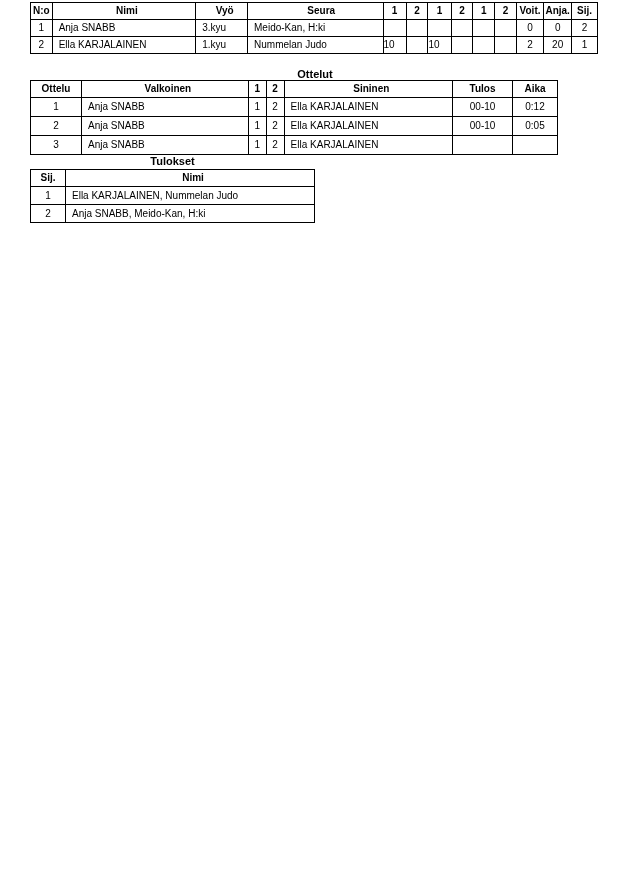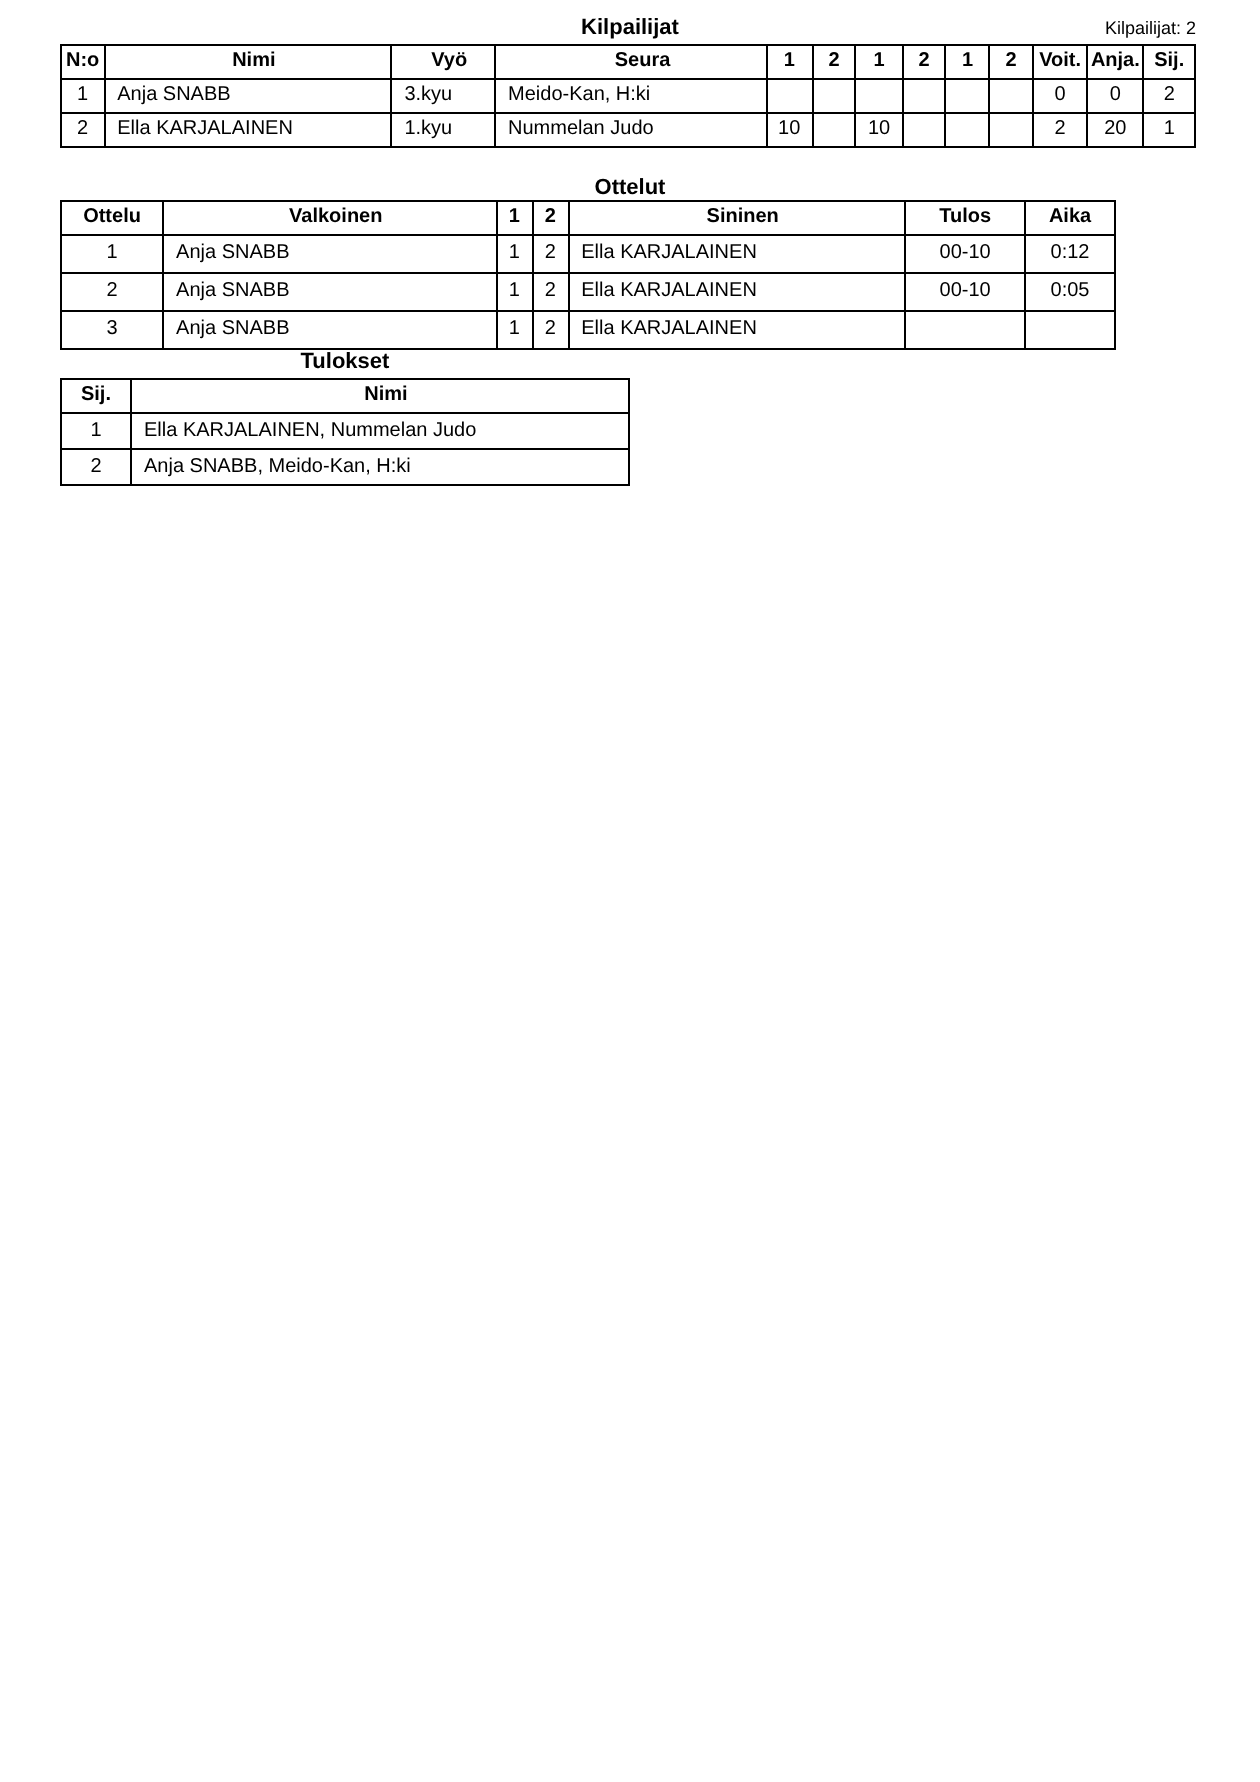--- a/index.html
+++ b/index.html
@@ -66,21 +66,21 @@
     text-align: center;
     font-size: 10px;
   }
   .tbl-competitors td {
     font-size: 10px;
   }
   .c-no { width: 22px; text-align: center; }
   .c-name { width: 160px; padding-left: 6px; }
   .c-belt { width: 52px; padding-left: 6px; }
   .c-club { width: 150px; padding-left: 6px; }
-  .c-m { width: 26px; text-align: center; }
+  .c-m { width: 26px; }
   .c-win { width: 28px; text-align: center; }
   .c-pts { width: 28px; text-align: center; }
   .c-rank { width: 28px; text-align: center; }
   .th-name { text-align: center !important; }
   .th-belt { text-align: center !important; }
   .th-club { text-align: center !important; padding-left: 12px; }
 
   
   .matches-wrap { margin-top: 14px; }
   .tbl-matches {
@@ -123,21 +123,20 @@
   .tbl-results td { font-size: 10px; height: 17px; line-height: 17px; }
   .r-rank { width: 34px; text-align: center; }
   .r-name { padding-left: 6px; }
 </style>
 </head>
 <body>
 
 <div class="page">
 
 
-  <div class="section-head">Kilpailijat</div>
 
   <div class="competitors-wrap">
     <div class="count-label">Kilpailijat: 2</div>
 
     <table class="tbl-competitors">
       <thead>
         <tr>
           <th class="c-no">N:o</th>
           <th class="c-name th-name">Nimi</th>
           <th class="c-belt th-belt">Vyö</th>

